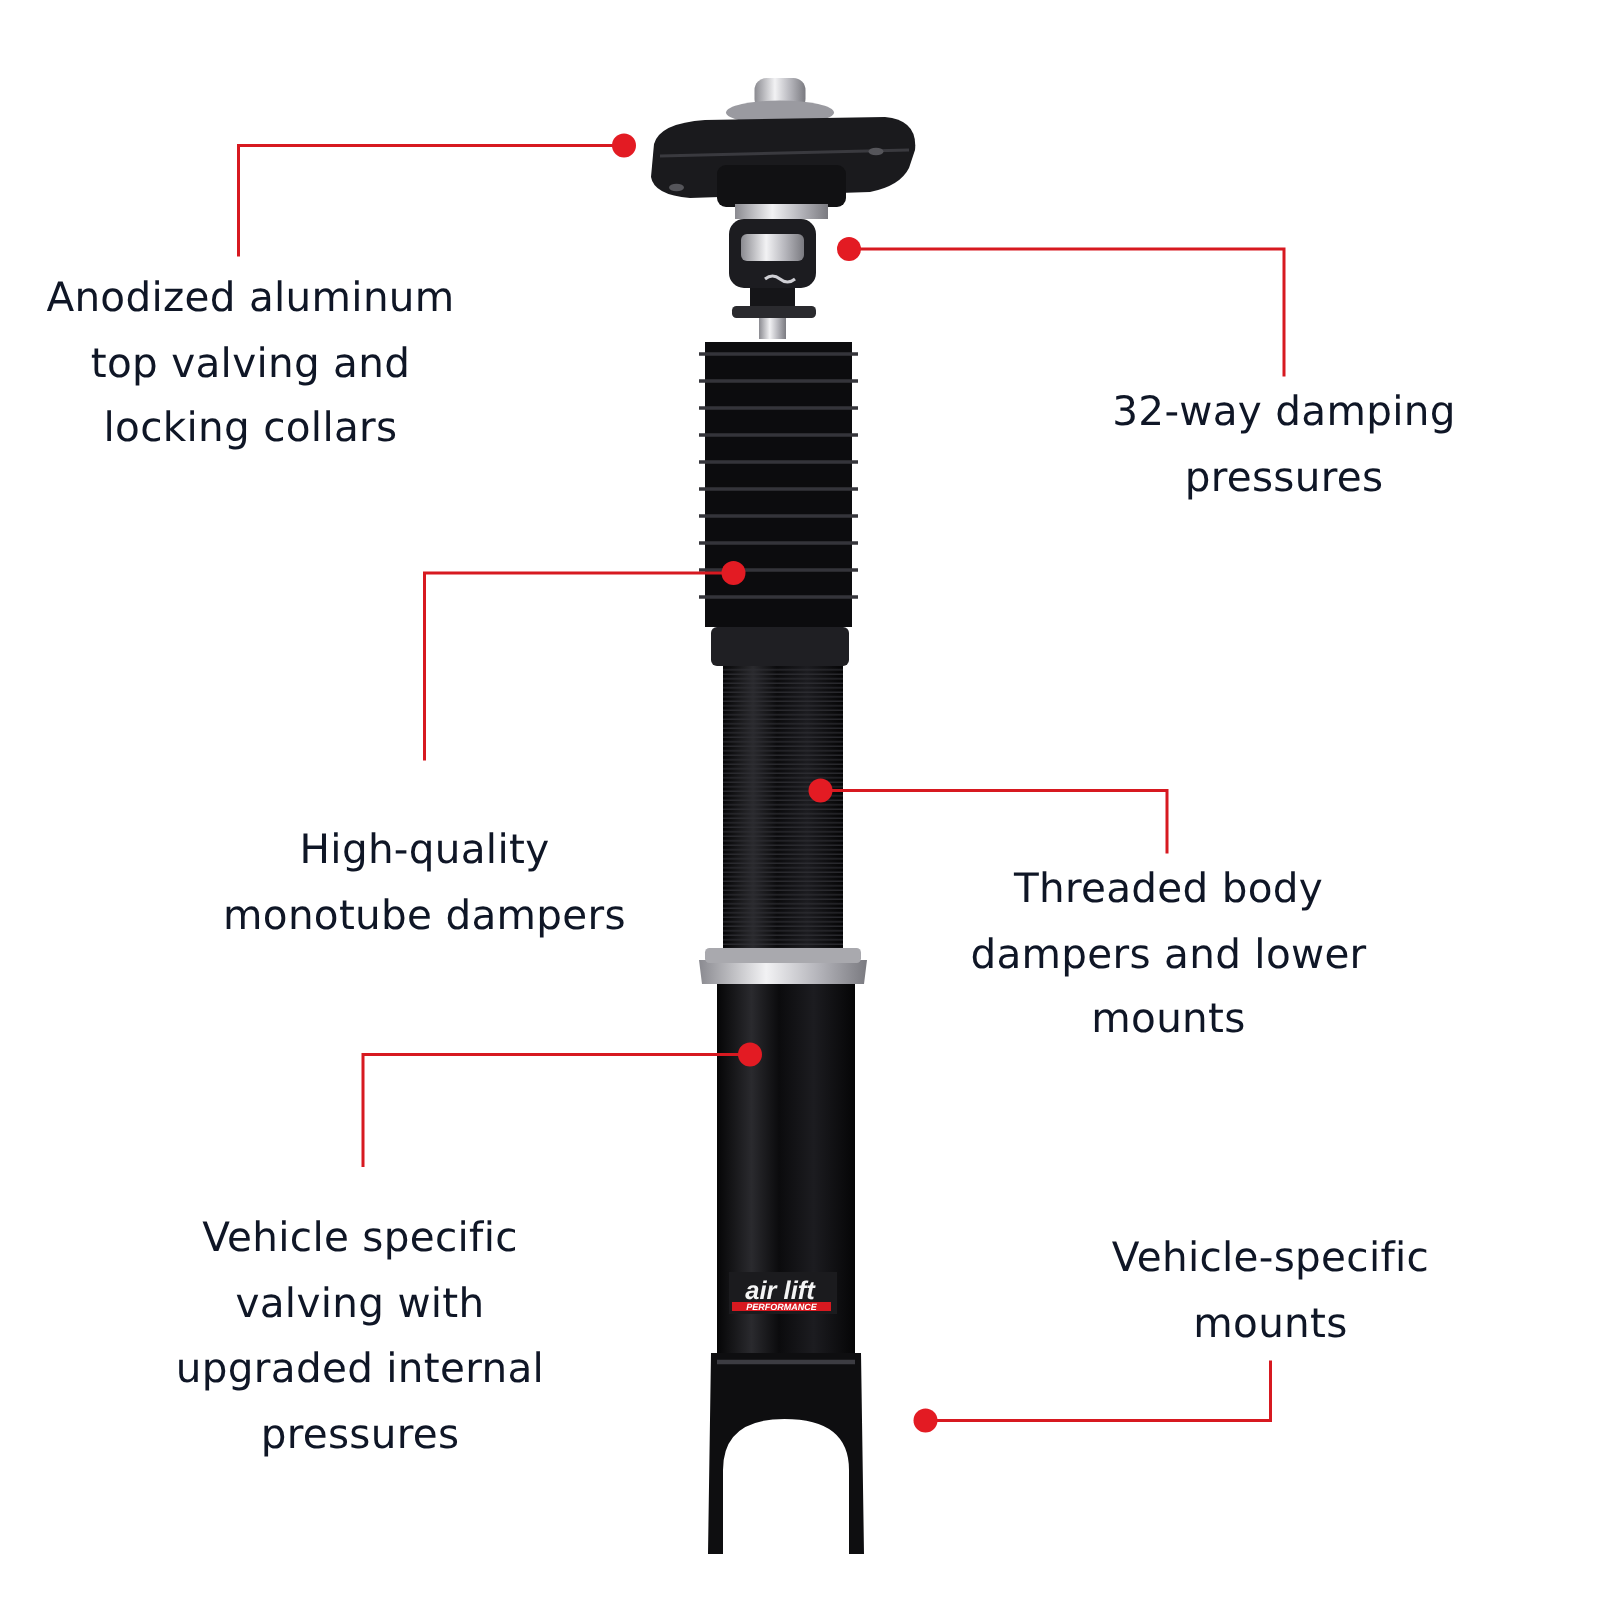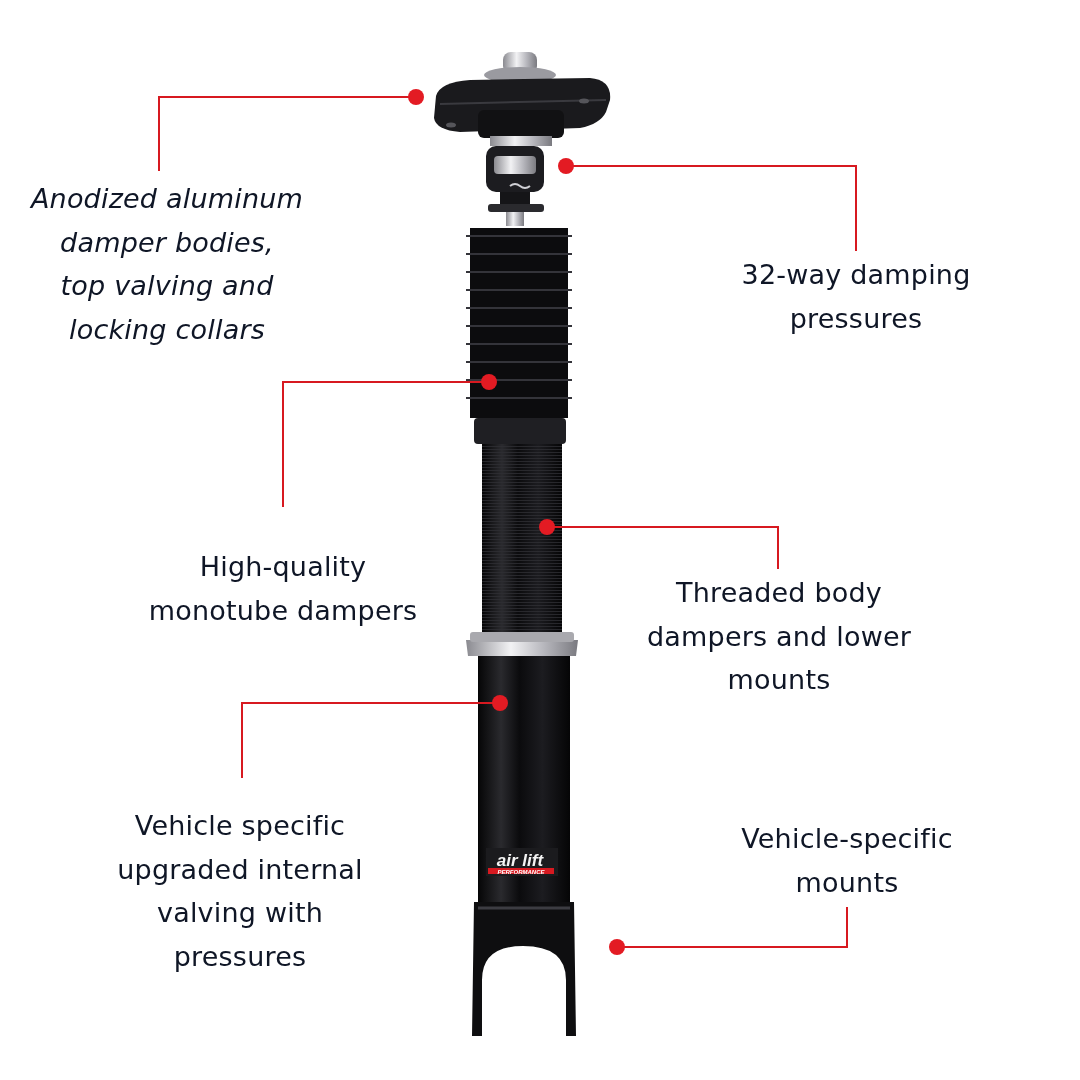--- a/index.html
+++ b/index.html
@@ -113,23 +113,22 @@
     <g fill="#e31b23">
       <circle cx="416" cy="97" r="8"></circle>
       <circle cx="566" cy="166" r="8"></circle>
       <circle cx="489" cy="382" r="8"></circle>
       <circle cx="547" cy="527" r="8"></circle>
       <circle cx="500" cy="703" r="8"></circle>
       <circle cx="617" cy="947" r="8"></circle>
     </g>
   </svg>
 
-  <div class="callout-text" style="left:12px; top:177px; width:310px;font-style:italic;">
+  <div class="callout-text" style="left:12px; top:177px; width:310px;">
     <span>Anodized aluminum</span>
-    <span>damper bodies,</span>
     <span>top valving and</span>
     <span>locking collars</span>
   </div>
 
   <div class="callout-text" style="left:706px; top:253px; width:300px;">
     <span>32-way damping</span>
     <span>pressures</span>
   </div>
 
   <div class="callout-text" style="left:128px; top:545px; width:310px;">
@@ -138,22 +137,22 @@
   </div>
 
   <div class="callout-text" style="left:624px; top:571px; width:310px;">
     <span>Threaded body</span>
     <span>dampers and lower</span>
     <span>mounts</span>
   </div>
 
   <div class="callout-text" style="left:90px; top:804px; width:300px;">
     <span>Vehicle specific</span>
+    <span>valving with</span>
     <span>upgraded internal</span>
-    <span>valving with</span>
     <span>pressures</span>
   </div>
 
   <div class="callout-text" style="left:692px; top:817px; width:310px;">
     <span>Vehicle-specific</span>
     <span>mounts</span>
   </div>
 
 </div>
 

